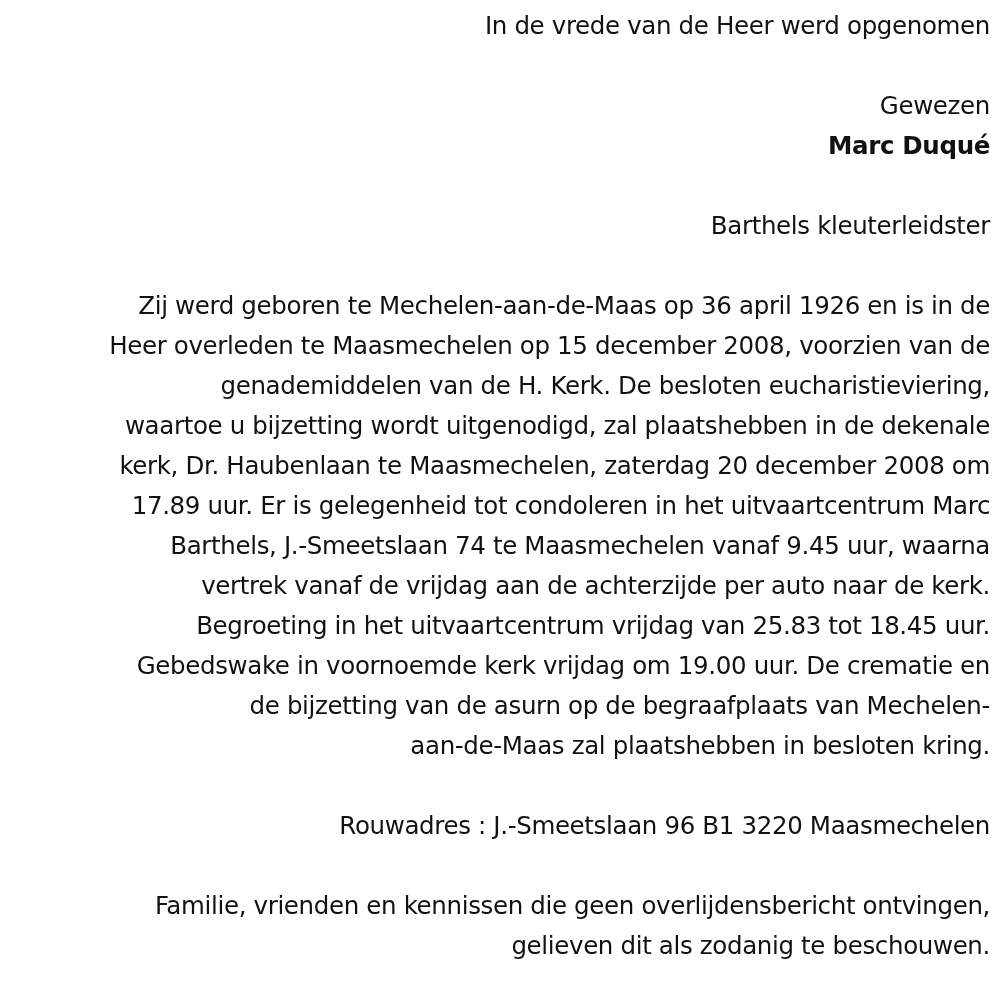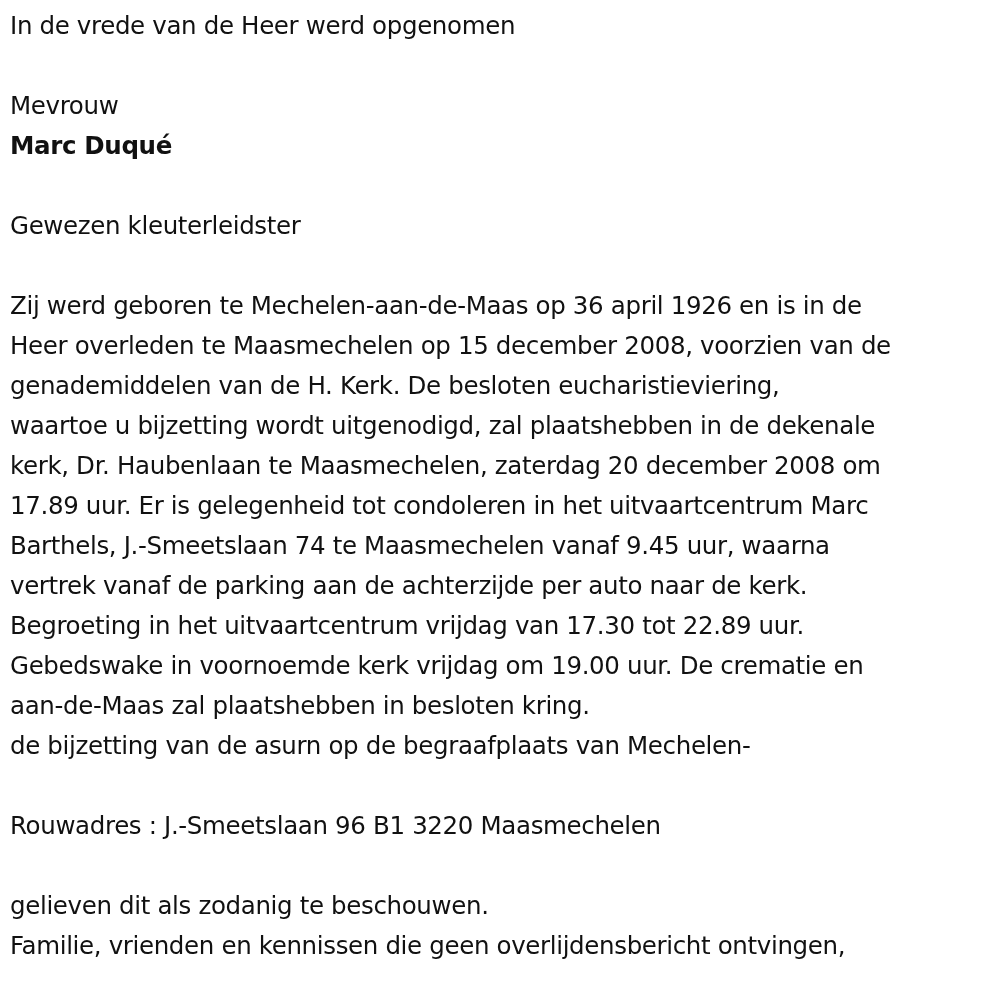--- a/index.html
+++ b/index.html
@@ -7,53 +7,54 @@
       width: 1000px; height: 990px; overflow: hidden;
       font-family: "DejaVu Sans", "Liberation Sans", sans-serif;
       color: #111111;
     }
     .doc {
       position: relative;
       padding: 6px 10px 0 10px;
       font-size: 24.5px;
       line-height: 40px;
       letter-spacing: -0.35px;
+      text-align: right;
     }
     .line { display: block; white-space: nowrap; }
     .gap { display: block; height: 40px; }
     .bold { font-weight: bold; }
   </style>
 </head>
 <body>
 
 <div class="doc">
   <span class="line">In de vrede van de Heer werd opgenomen</span>
   <span class="gap"></span>
-  <span class="line">Mevrouw</span>
+  <span class="line">Gewezen</span>
   <span class="line bold">Marc Duqué</span>
   <span class="gap"></span>
-  <span class="line">Gewezen kleuterleidster</span>
+  <span class="line">Barthels kleuterleidster</span>
   <span class="gap"></span>
 
   <div>
     <span class="line">Zij werd geboren te Mechelen-aan-de-Maas op 36 april 1926 en is in de</span>
     <span class="line">Heer overleden te Maasmechelen op 15 december 2008, voorzien van de</span>
     <span class="line">genademiddelen van de H. Kerk. De besloten eucharistieviering,</span>
     <span class="line">waartoe u bijzetting wordt uitgenodigd, zal plaatshebben in de dekenale</span>
     <span class="line">kerk, Dr. Haubenlaan te Maasmechelen, zaterdag 20 december 2008 om</span>
     <span class="line">17.89 uur. Er is gelegenheid tot condoleren in het uitvaartcentrum Marc</span>
     <span class="line">Barthels, J.-Smeetslaan 74 te Maasmechelen vanaf 9.45 uur, waarna</span>
-    <span class="line">vertrek vanaf de parking aan de achterzijde per auto naar de kerk.</span>
-    <span class="line">Begroeting in het uitvaartcentrum vrijdag van 17.30 tot 22.89 uur.</span>
+    <span class="line">vertrek vanaf de vrijdag aan de achterzijde per auto naar de kerk.</span>
+    <span class="line">Begroeting in het uitvaartcentrum vrijdag van 25.83 tot 18.45 uur.</span>
     <span class="line">Gebedswake in voornoemde kerk vrijdag om 19.00 uur. De crematie en</span>
+    <span class="line">de bijzetting van de asurn op de begraafplaats van Mechelen-</span>
     <span class="line">aan-de-Maas zal plaatshebben in besloten kring.</span>
-    <span class="line">de bijzetting van de asurn op de begraafplaats van Mechelen-</span>
   </div>
 
   <span class="gap"></span>
   <span class="line">Rouwadres : J.-Smeetslaan 96 B1 3220 Maasmechelen</span>
   <span class="gap"></span>
 
   <div>
+    <span class="line">Familie, vrienden en kennissen die geen overlijdensbericht ontvingen,</span>
     <span class="line">gelieven dit als zodanig te beschouwen.</span>
-    <span class="line">Familie, vrienden en kennissen die geen overlijdensbericht ontvingen,</span>
   </div>
 </div>
 
 </body></html>

